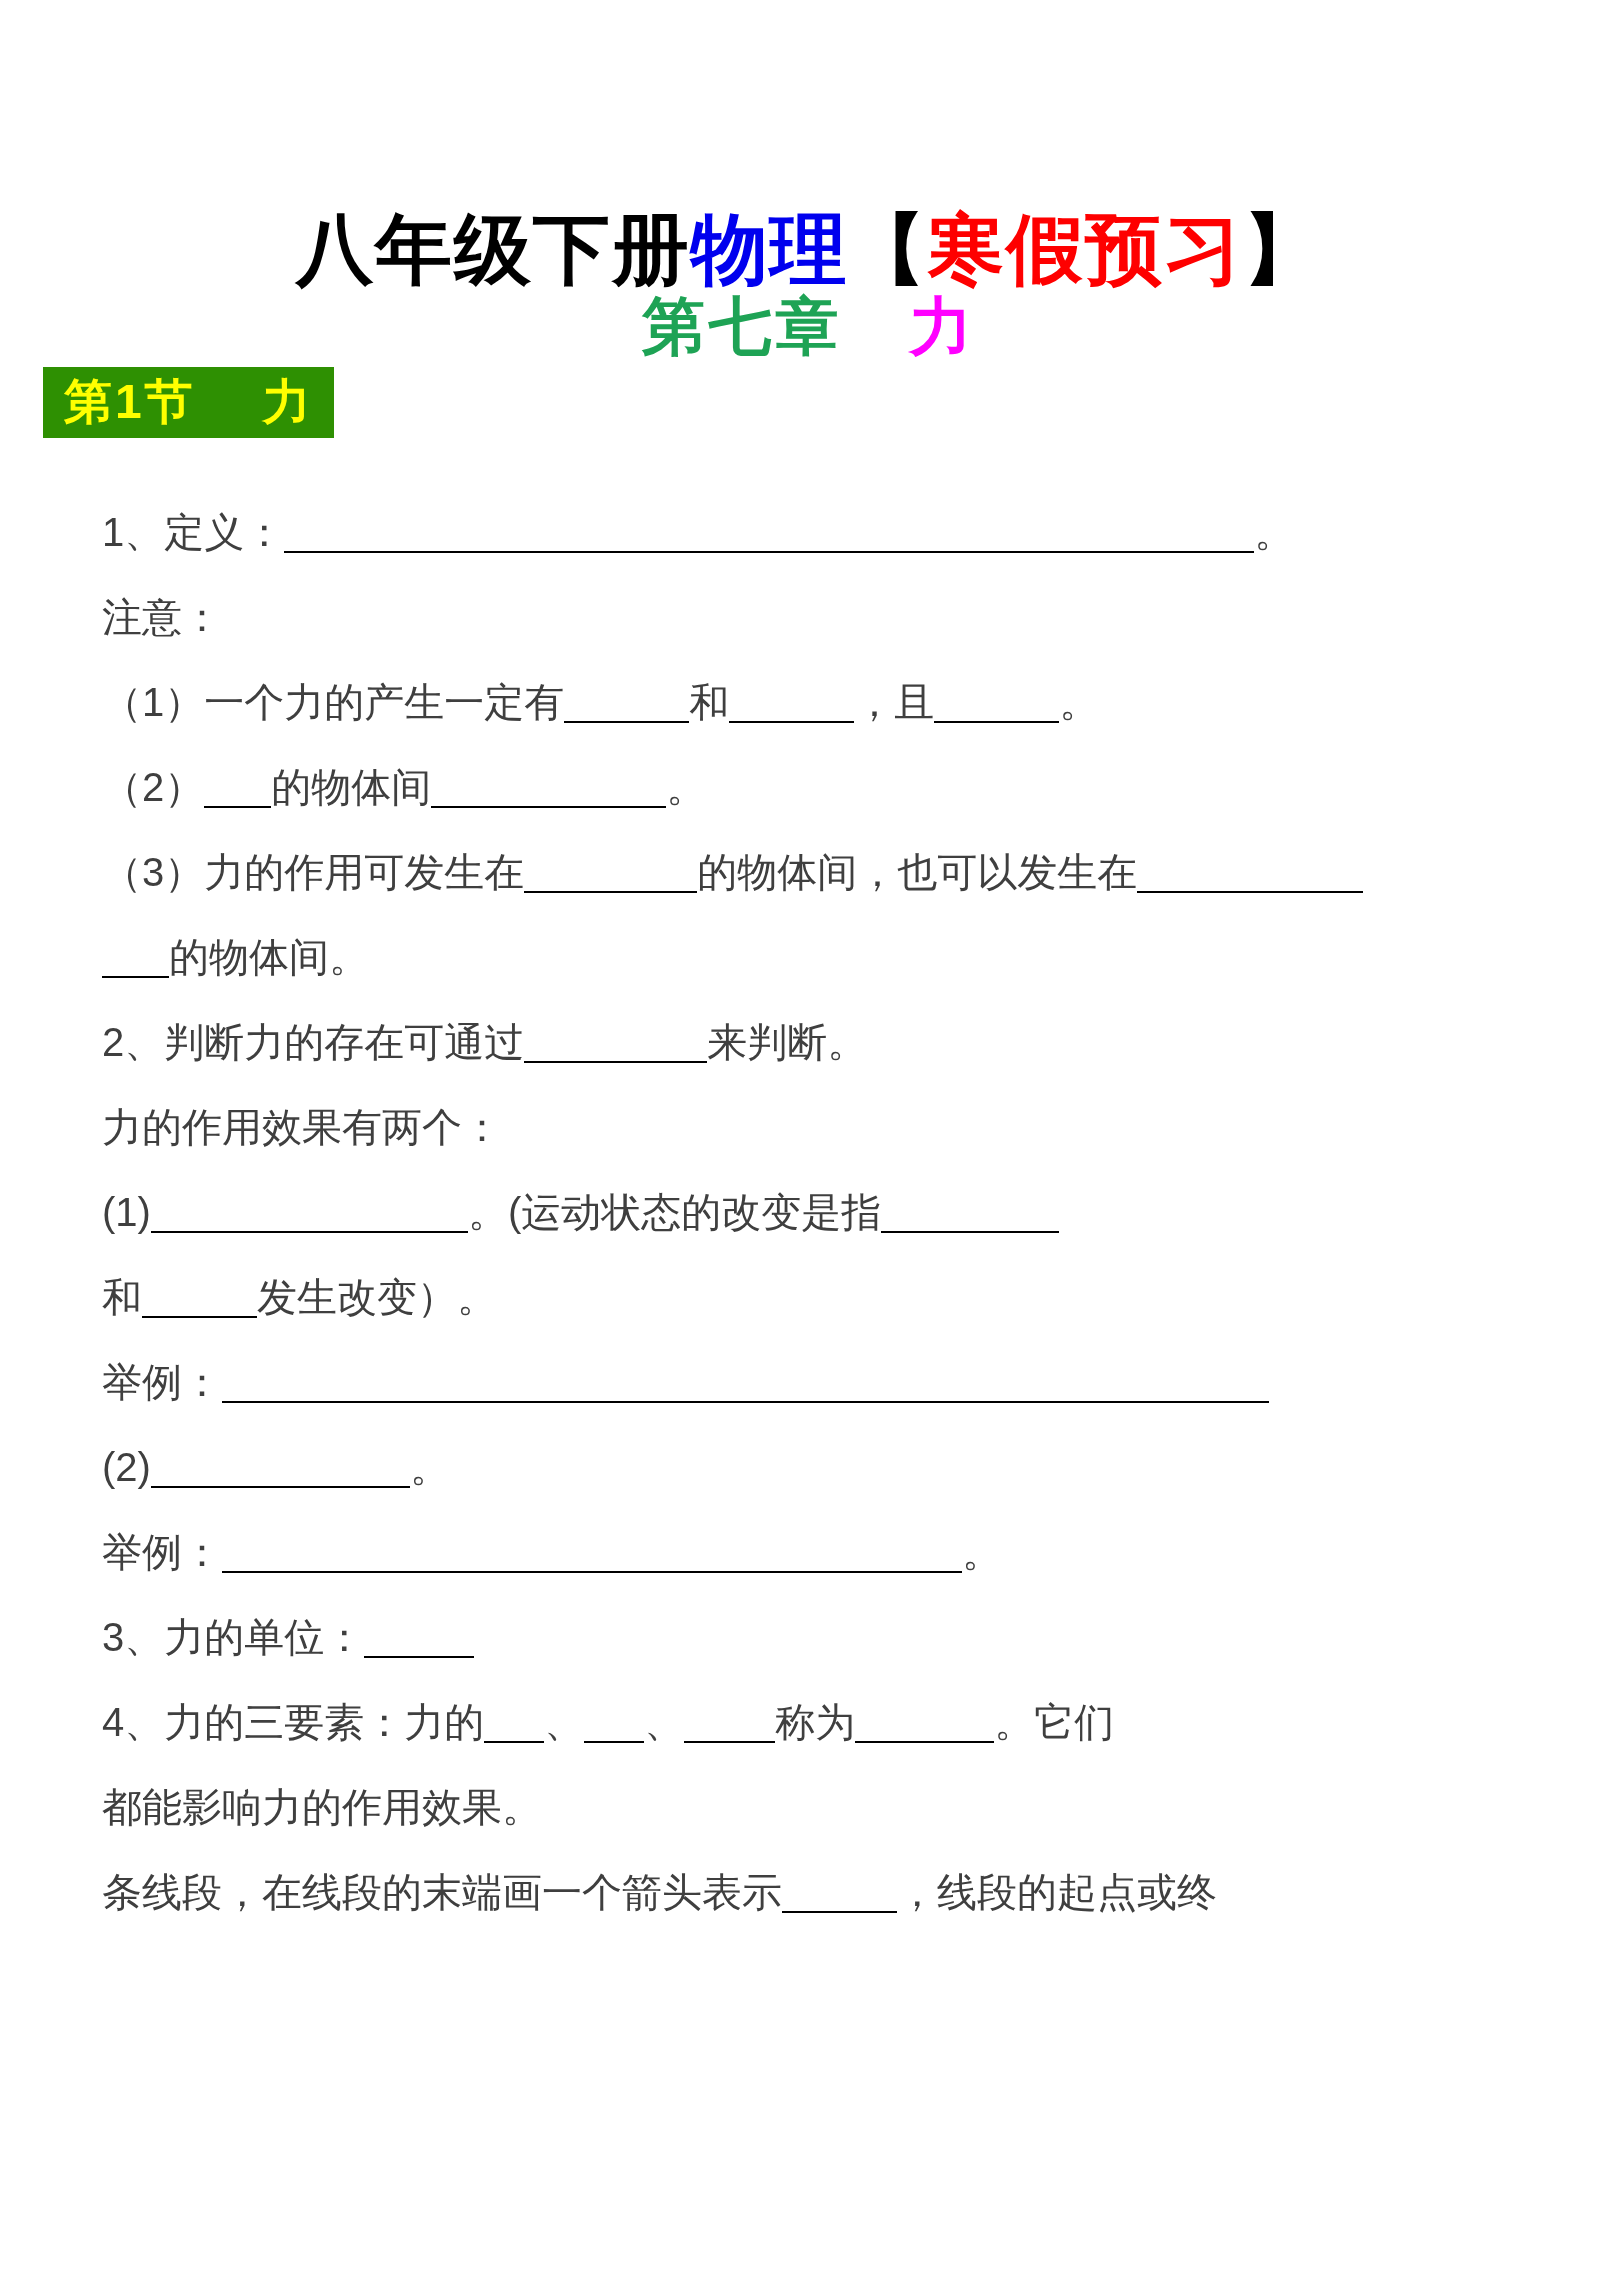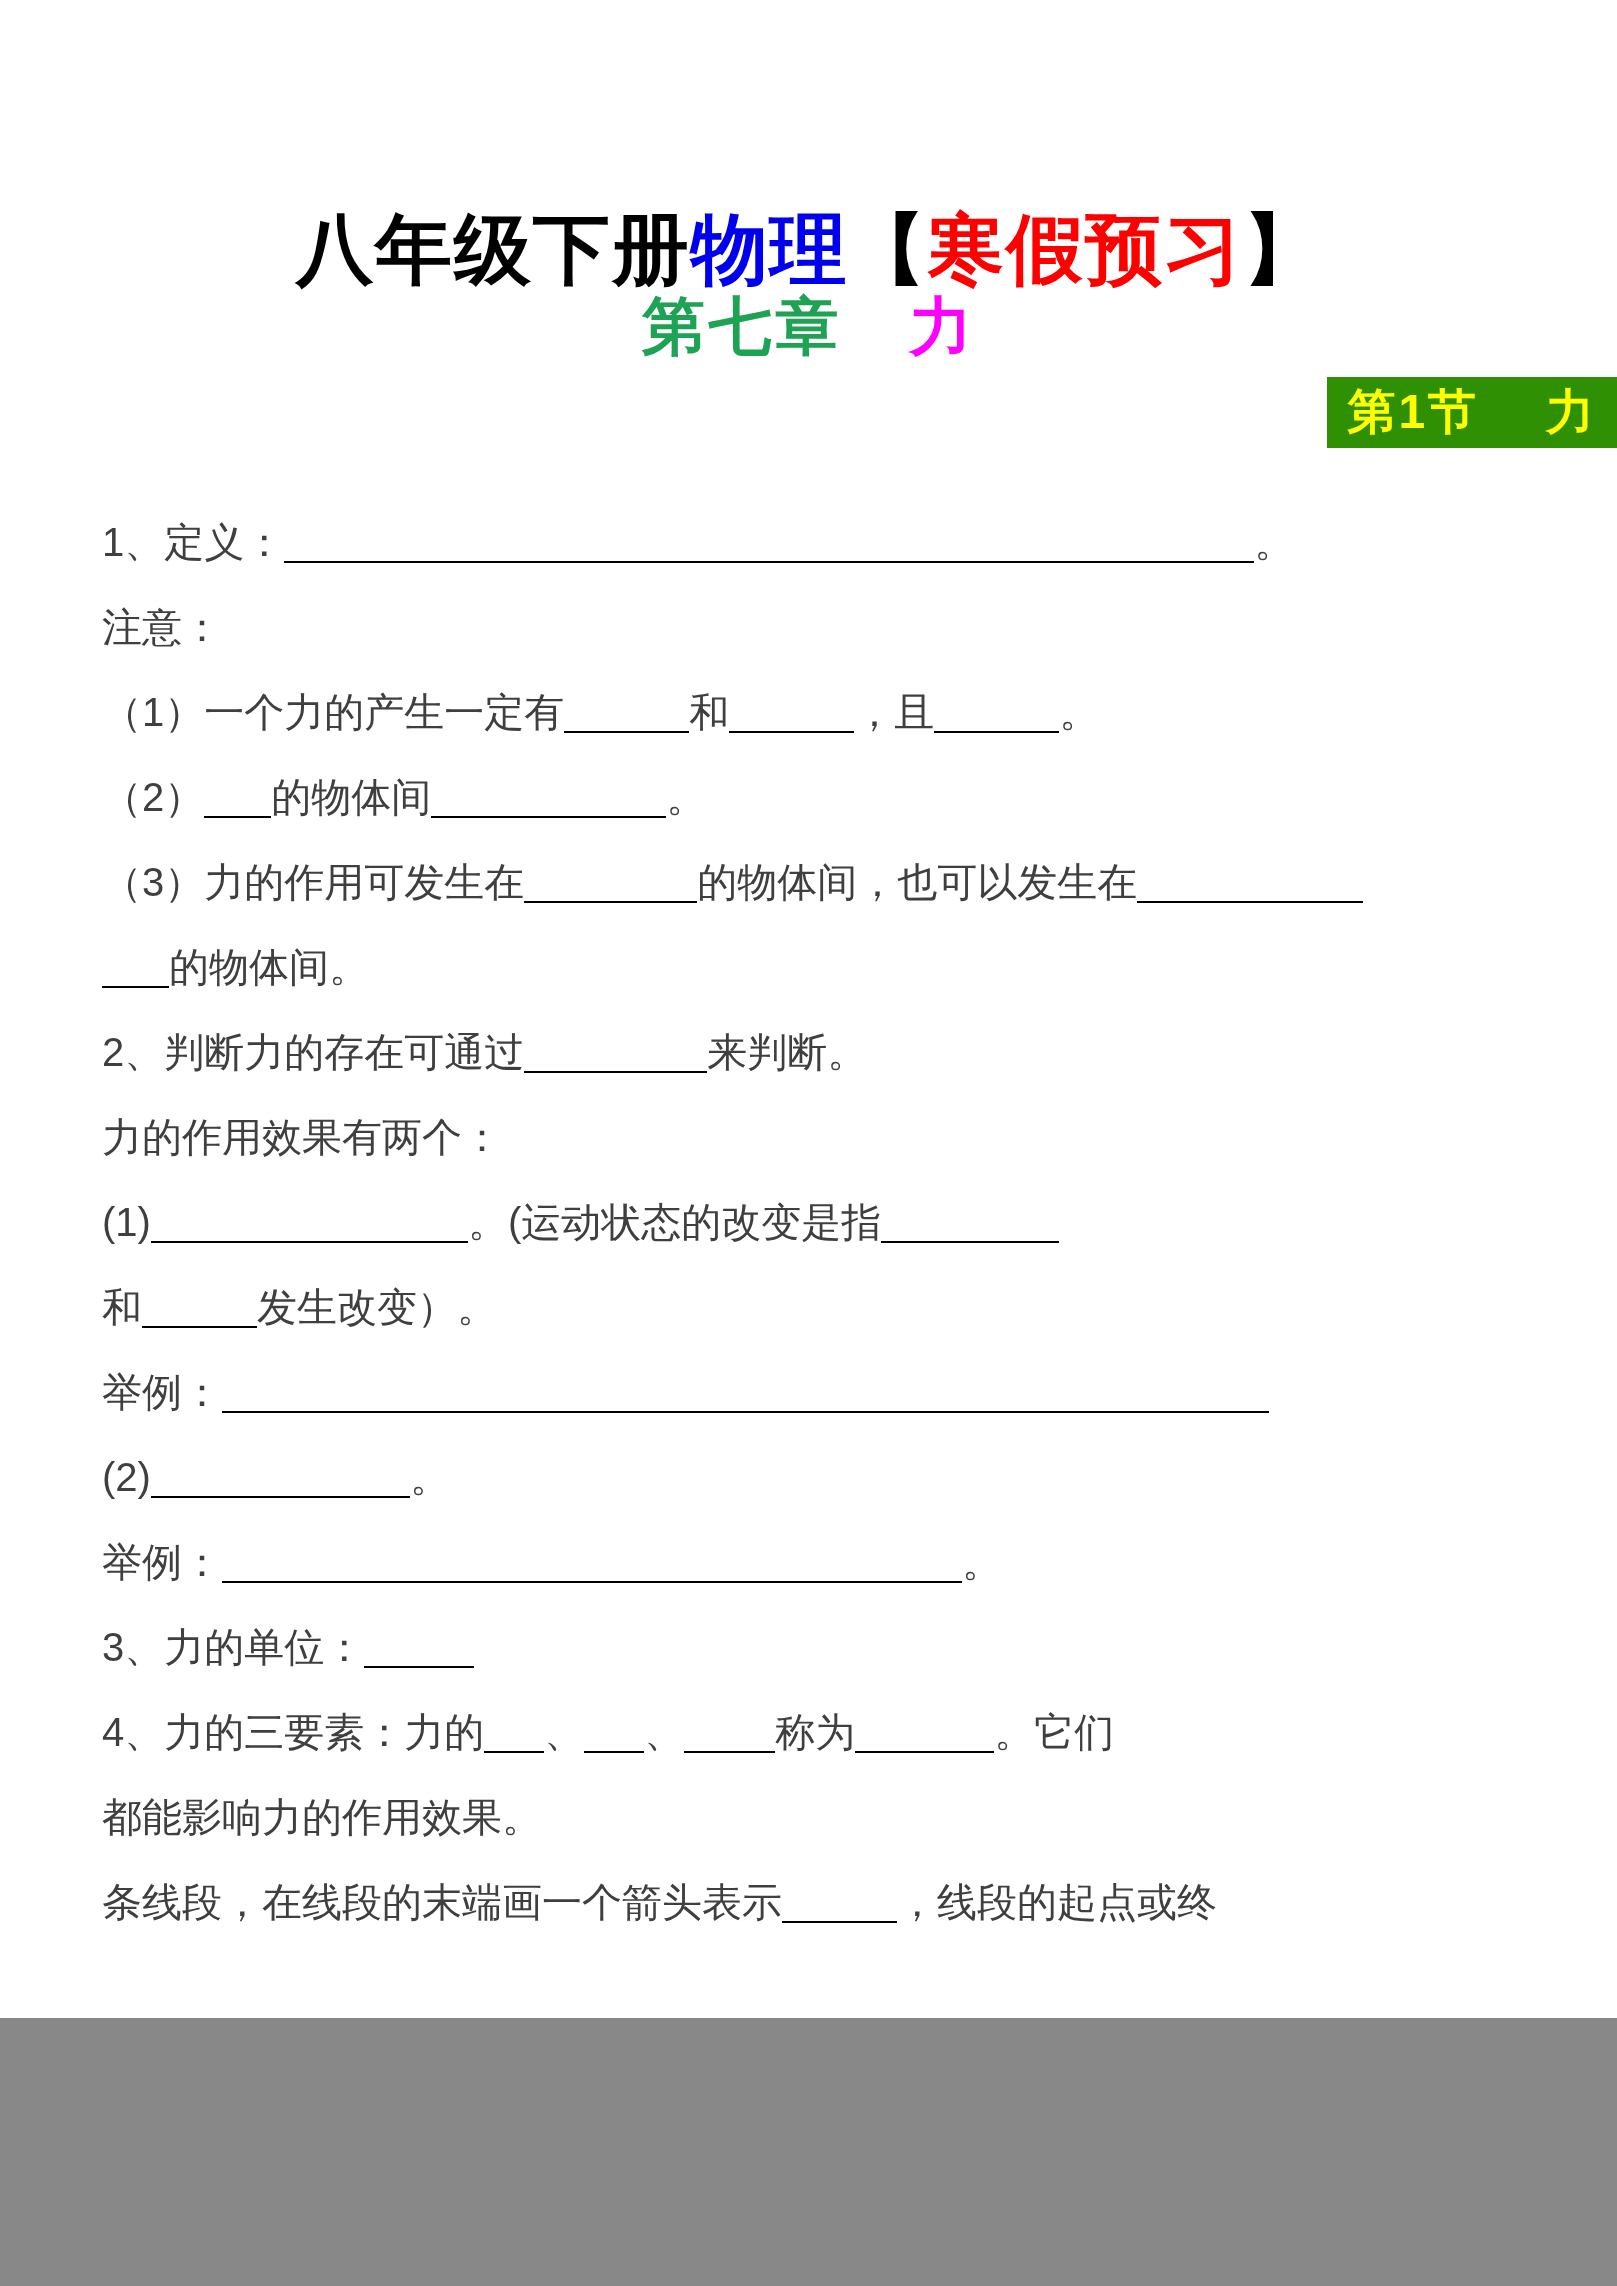--- a/index.html
+++ b/index.html
@@ -1,20 +1,20 @@
 <!DOCTYPE html>
 <html><head>
 <meta charset="utf-8">
 <style>
   html,body{margin:0;padding:0;}
   body{background:#888;}
   .page{
     position:relative;
     width:1618px;
-    height:2018px;
+    height:2286px;
     margin:0 auto;
     background:#ffffff;
     font-family:"Liberation Sans", sans-serif;
     overflow:hidden;
   }
   .doc-title{
     padding-top:209px;
     text-align:center;
     font-size:77px;
     font-weight:900;
@@ -25,22 +25,23 @@
   .chapter-title{
     margin-top:2px;
     text-align:center;
     font-size:63px;
     font-weight:900;
     line-height:1.1;
     letter-spacing:3.8px;
     white-space:nowrap;
   }
   .section-bar-wrap{
-    margin-top:16px;
-    text-align:right;
+    margin-top:6px;
+    text-align:left;
+    padding-left:43px;
   }
   .section-bar{
     display:inline-block;
     font-size:48px;
     font-weight:900;
     line-height:1.0;
     padding:10.6px 21px 12.5px 21px;
     letter-spacing:2.9px;
     white-space:nowrap;
   }

